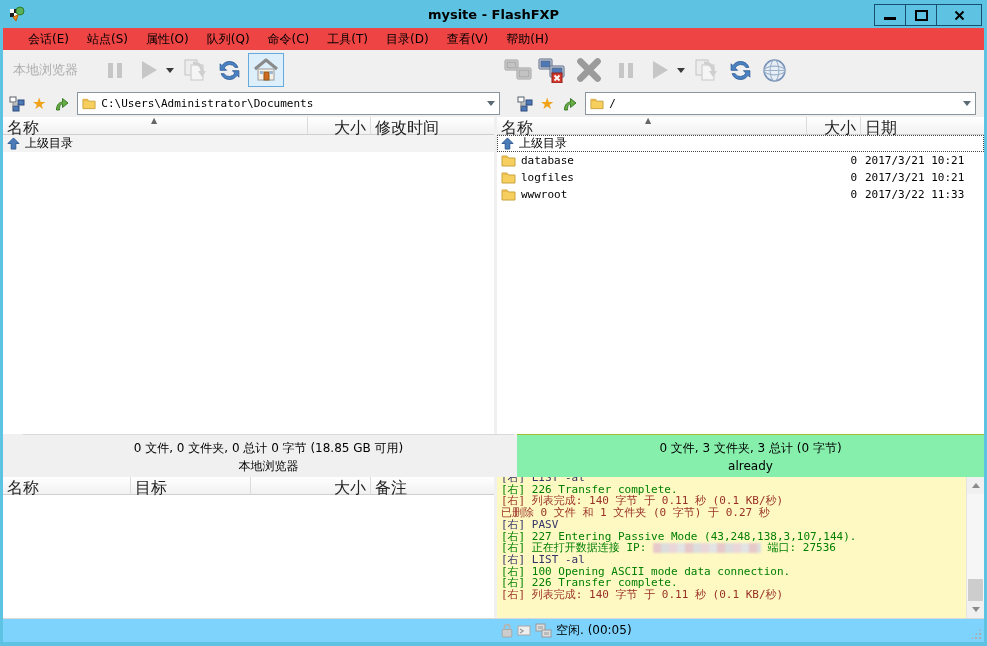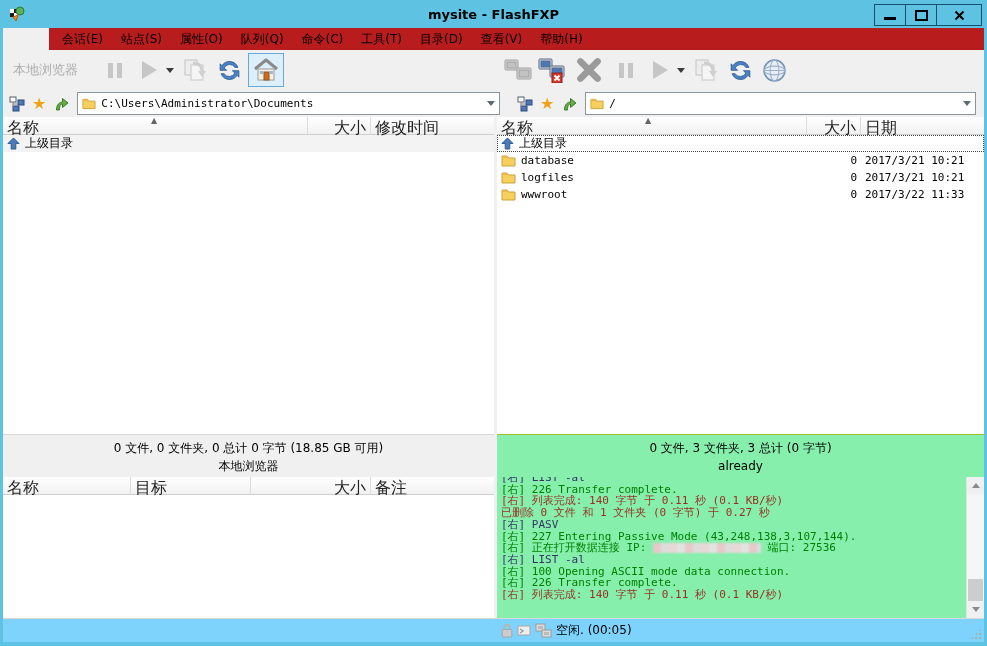--- a/index.html
+++ b/index.html
@@ -10,21 +10,21 @@
   .titlebar{position:absolute;left:0;top:0;width:100%;height:28px;display:flex;align-items:center;}
   .app-icon{margin-left:8px;width:18px;height:18px;}
   .title-text{position:absolute;left:0;right:0;text-align:center;font-size:13px;font-weight:600;}
   .win-controls{position:absolute;right:5px;top:4px;display:flex;}
   .win-btn{width:30px;height:20px;border:1px solid #17506e;display:flex;align-items:center;justify-content:center;background:#5ec3e3;margin-left:-1px;}
   .win-btn.close{width:44px;}
   .g-min{width:12px;height:3px;background:#000;margin-top:6px;}
   .g-max{width:9px;height:7px;border:2px solid #000;}
   
   .frame{position:absolute;left:3px;top:28px;right:3px;bottom:4px;background:#f0f0f0;display:flex;flex-direction:column;}
-  .menubar{height:22px;display:flex;align-items:center;padding-left:4px;background:#b91c1c;margin-left:46px;}
+  .menubar{height:22px;display:flex;align-items:center;padding-left:16px;background:#ef4444;}
   .menu-item{padding:0 9px;line-height:22px;cursor:default;}
   .split{display:flex;}
   .lcol{width:491px;flex:none;position:relative;}
   .splitter{width:3px;flex:none;background:#f0f0f0;}
   .rcol{flex:1;position:relative;min-width:0;}
   
   .toolbar-row{height:40px;}
   .tb{display:flex;align-items:center;height:40px;}
   .tb-label{margin-left:10px;margin-right:22px;font-size:13px;color:#aeaeae;}
   .tbi{display:flex;align-items:center;justify-content:center;width:30px;height:32px;margin-right:4px;}
@@ -51,29 +51,29 @@
   .c1R{width:310px;} .c2R{width:54px;text-align:right;} .c3R{flex:1;border-right:none!important;}
   .lv-body{flex:1;overflow:hidden;}
   .file-row{height:17px;display:flex;align-items:center;font-family:"DejaVu Sans Mono","Liberation Mono",monospace;font-size:11px;}
   .file-row .cell{box-sizing:border-box;padding:0 4px;display:flex;align-items:center;overflow:hidden;white-space:nowrap;}
   .file-row .num{justify-content:flex-end;}
   .file-row .icon{margin-right:5px;display:flex;flex:none;}
   .pane-left .file-row{background:#f3f3f3;}
   .file-row.focused{outline:1px dotted #444;outline-offset:-1px;}
   .updirname{font-family:"DejaVu Sans","Liberation Sans",sans-serif;font-size:12px;}
   
-  .summary-row{height:43px;}
+  .summary-row{height:43px;padding-left:20px;}
   .summary{height:43px;border-top:1px solid #d8d8d8;text-align:center;padding-top:4px;box-sizing:border-box;line-height:18px;}
   .summary.local{background:#f0f0f0;}
   .summary.remote{background:#86efac;border-top:1px solid #a3be2f;}
   
   .bottom-row{height:141px;}
   .queue-panel{height:141px;background:#fff;display:flex;flex-direction:column;}
   .q1{width:128px;} .q2{width:120px;} .q3{width:120px;text-align:right;} .q4{flex:1;border-right:none!important;}
-  .log-panel{height:141px;background:#86efac;display:flex;overflow:hidden;}
+  .log-panel{height:141px;background:#fef9c3;display:flex;overflow:hidden;}
   .log-lines{flex:1;overflow:hidden;padding-left:4px;margin-top:-5px;min-width:0;}
   .log-line{font-family:"DejaVu Sans Mono","Liberation Mono",monospace;font-size:11px;line-height:11.7px;white-space:nowrap;}
   .log-ok{color:#008000;} .log-err{color:#993025;} .log-cmd{color:#333366;}
   .redacted{display:inline-block;width:108px;height:10px;vertical-align:middle;border-radius:1px;
     background:linear-gradient(90deg,#e7c9c9 0 8px,#dddddd 8px 16px,#ead7d7 16px 24px,#e3e3e3 24px 32px);
     background-size:32px 100%;filter:blur(0.8px);}
   .scrollbar{width:17px;flex:none;background:#f6f6f6;border-left:1px solid #e3e3e3;display:flex;flex-direction:column;}
   .sb-btn{height:17px;flex:none;background:#f0f0f0;display:flex;align-items:center;justify-content:center;}
   .tri-up{width:0;height:0;border-left:4px solid transparent;border-right:4px solid transparent;border-bottom:5px solid #8a8a8a;}
   .tri-dn{width:0;height:0;border-left:4px solid transparent;border-right:4px solid transparent;border-top:5px solid #8a8a8a;}

